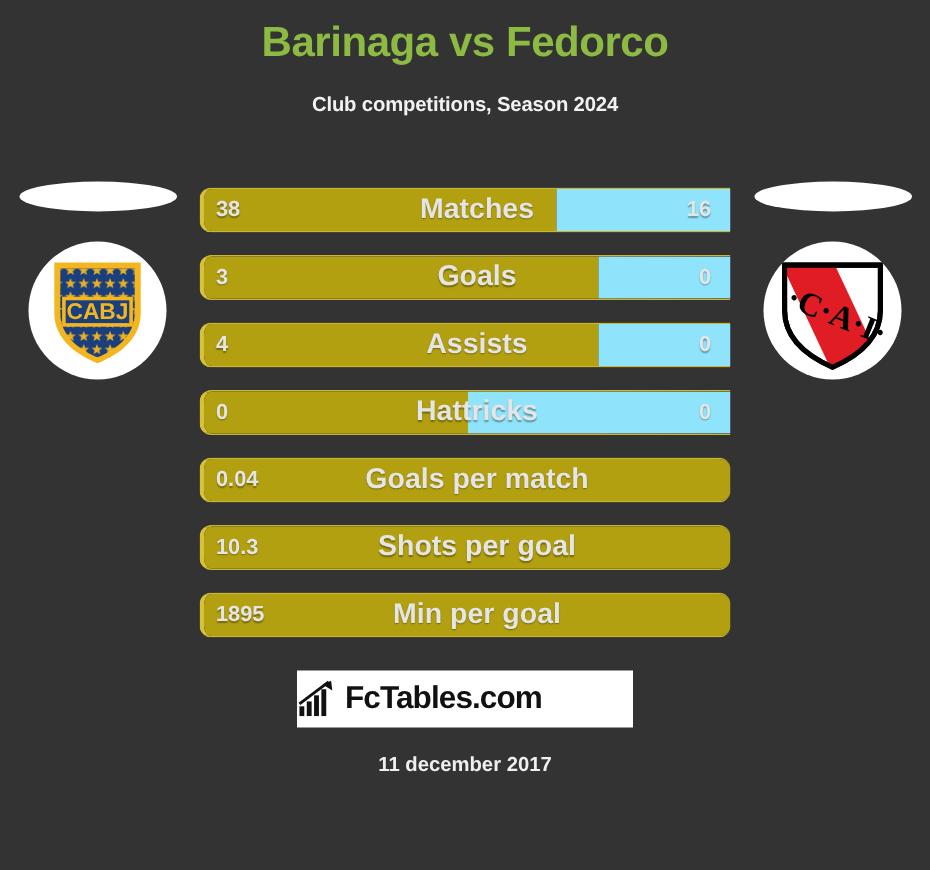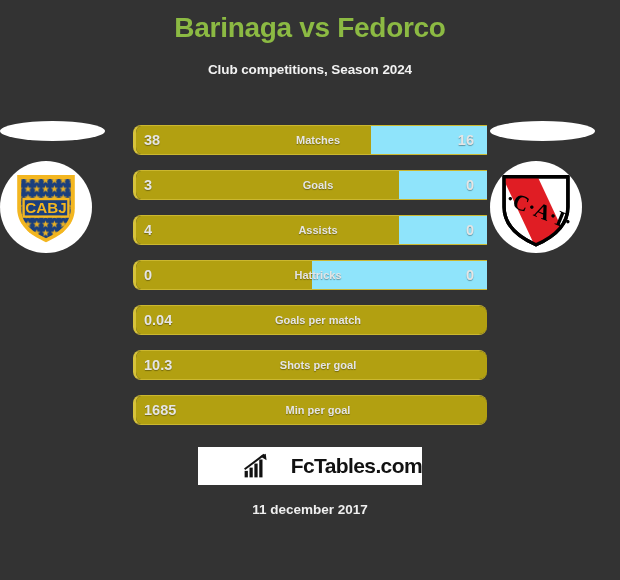--- a/index.html
+++ b/index.html
@@ -38,20 +38,21 @@
     letter-spacing: -0.1px;
   }
 
   
   .crest-col {
     position: absolute;
     top: 121px;
     width: 130px;
     display: flex;
     flex-direction: column;
+    align-items: center;
   }
   .crest-col.left  { left: 0px; }
   .crest-col.right { right: 0px; }
 
   .ellipse {
     width: 105px;
     height: 20px;
     background: #ffffff;
     border-radius: 50%;
     margin-bottom: 20px;
@@ -125,36 +126,36 @@
     white-space: nowrap;
   }
 
   .val-home { left: 11px; }
   .val-away { right: 13px; }
 
   .stat-name {
     left: 0;
     right: 0;
     text-align: center;
-    font-size: 11px;
+    font-size: 19px;
     padding-left: 16px;
   }
 
   
   .logo-box {
     position: absolute;
     left: 198px;
     top: 447px;
     width: 224px;
     height: 38px;
     background: #ffffff;
     display: flex;
     align-items: center;
-    justify-content: flex-end;
-    gap: 22px;
+    justify-content: flex-start;
+    gap: 6px;
   }
 
   .logo-text {
     color: #111111;
     font-size: 21px;
     font-weight: bold;
     letter-spacing: -0.6px;
   }
 
   .date {
@@ -267,21 +268,21 @@
       <div class="bar-track">
         <div class="seg-home" style="width: 100%;"></div>
       </div>
       <span class="val-home">10.3</span>
       <span class="stat-name">Shots per goal</span>
     </div>
     <div class="bar-row single">
       <div class="bar-track">
         <div class="seg-home" style="width: 100%;"></div>
       </div>
-      <span class="val-home">1685</span>
+      <span class="val-home">1895</span>
       <span class="stat-name">Min per goal</span>
     </div>
   </div>
 
 <div class="logo-box">
   <svg width="26" height="26" viewBox="0 0 32 32" aria-hidden="true">
     <rect x="2" y="22" width="4" height="8" fill="#111"></rect>
     <rect x="8" y="18" width="4" height="12" fill="#111"></rect>
     <rect x="14" y="13" width="4" height="17" fill="#111"></rect>
     <rect x="20" y="8" width="4" height="22" fill="#111"></rect>

